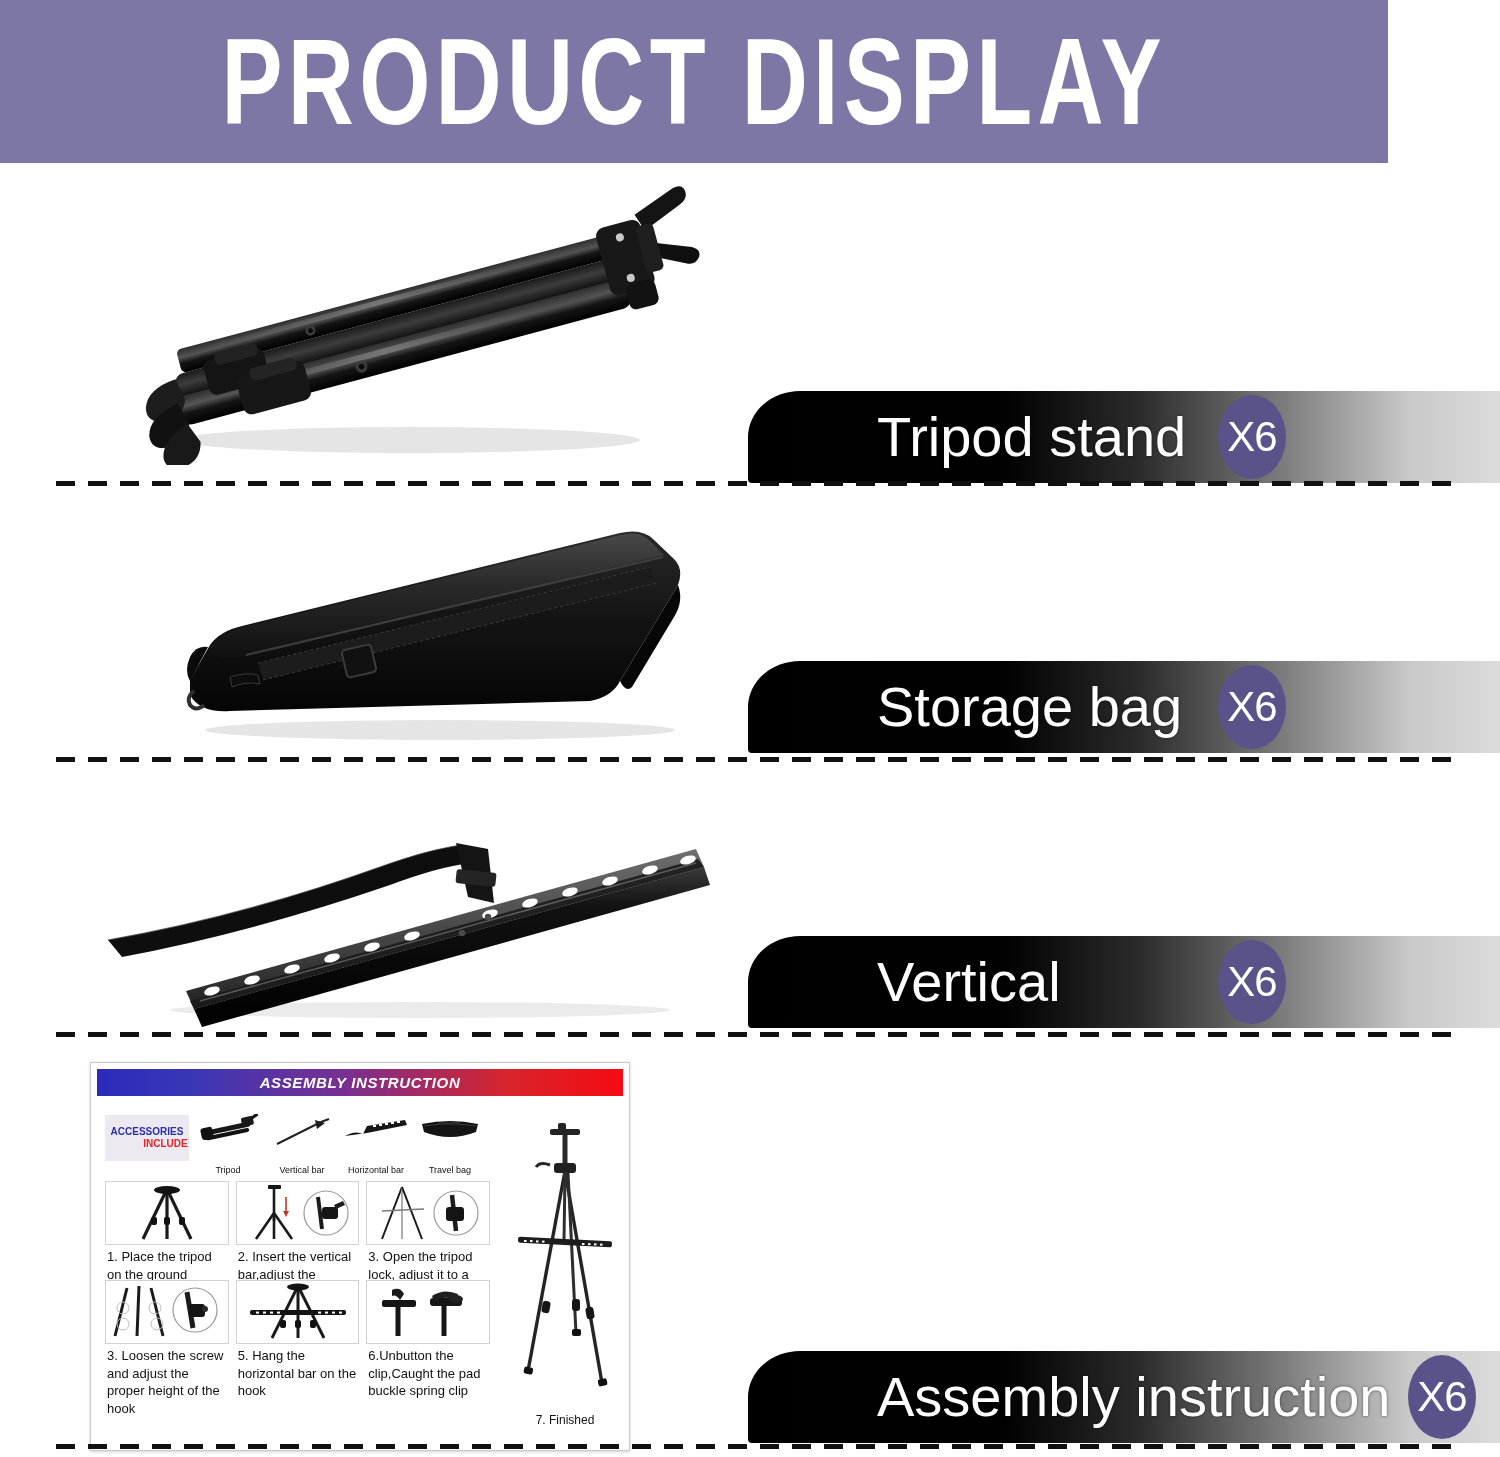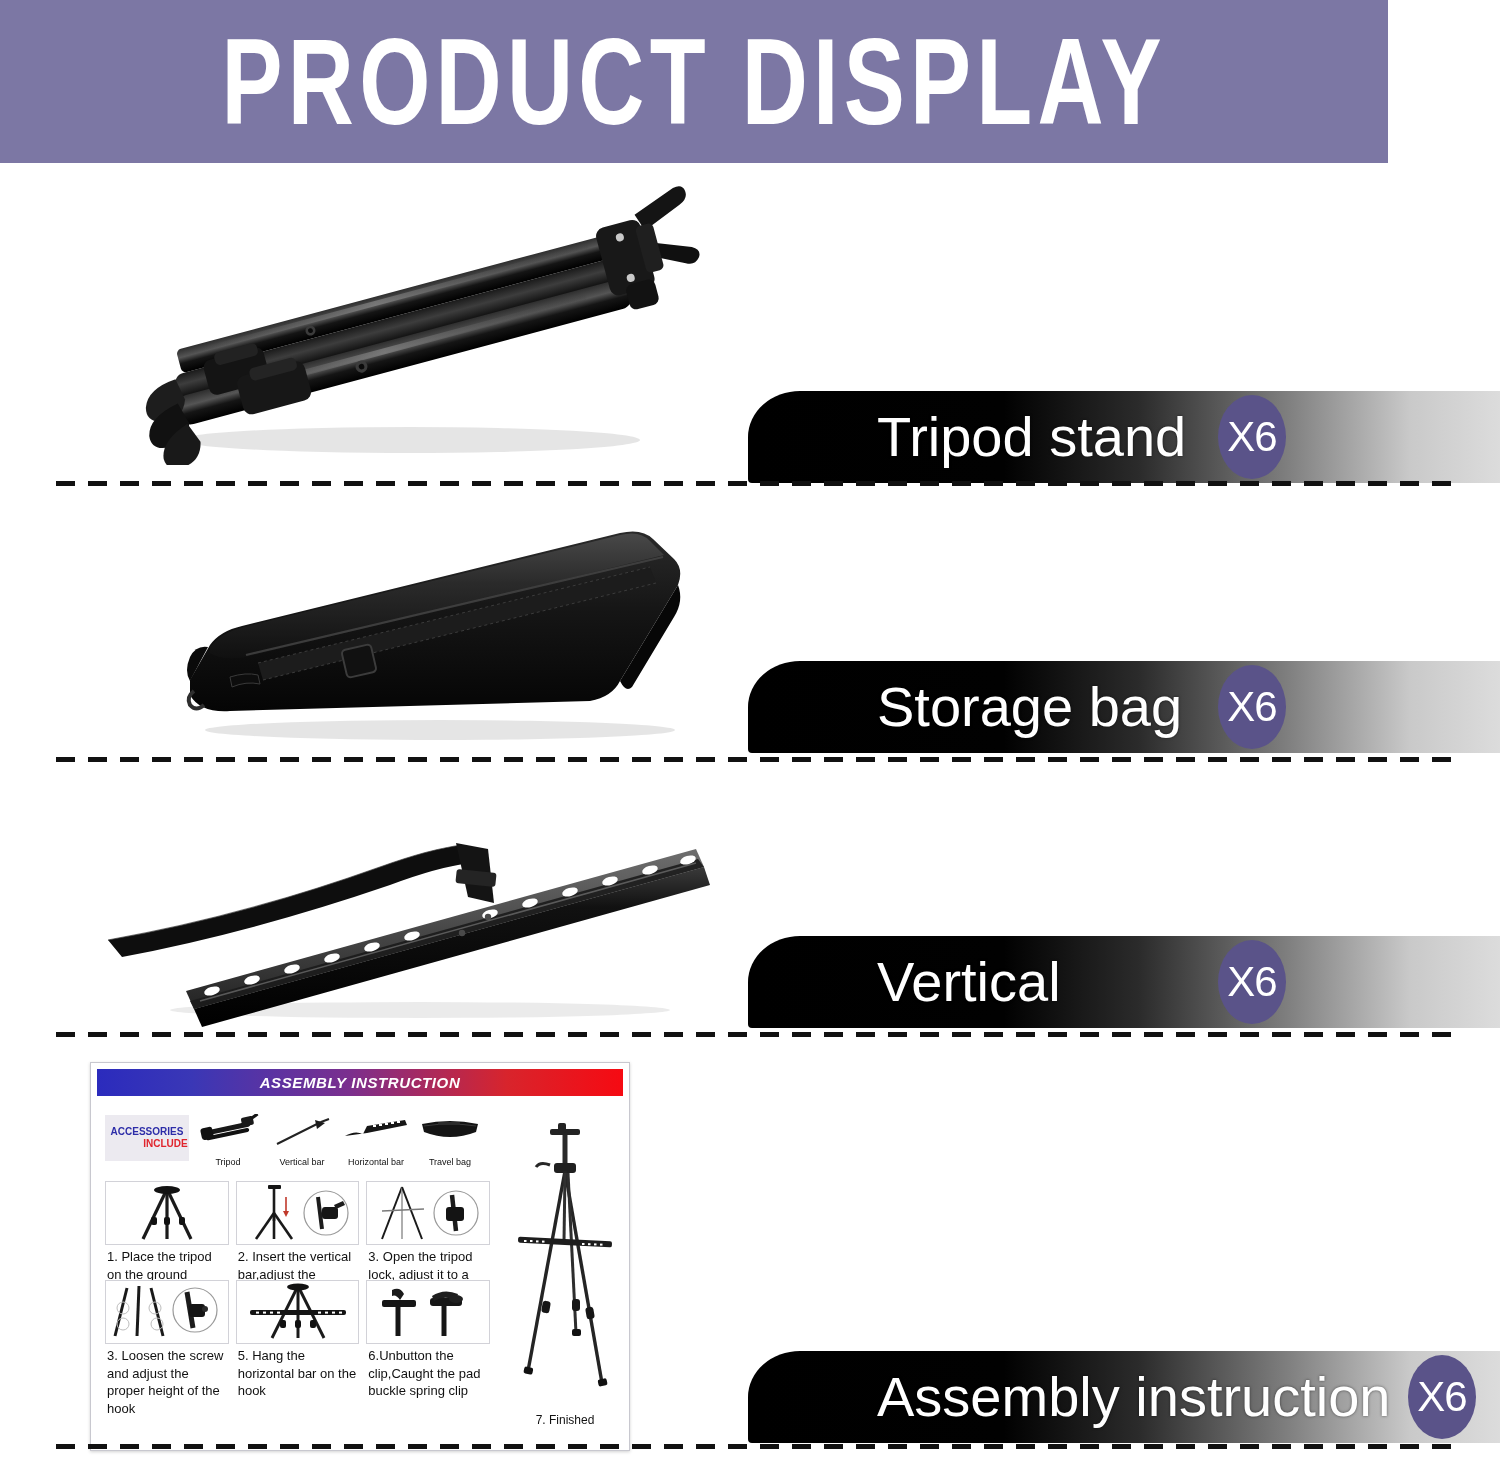--- a/index.html
+++ b/index.html
@@ -87,21 +87,21 @@
   }
   .acc-badge{
     width:84px;height:46px;background:#eceaf0;
     display:flex;flex-direction:column;align-items:center;justify-content:center;
     margin-top:4px;
   }
   .acc-badge b{font-size:10px;font-weight:bold;color:#2d2da8;line-height:1.25;}
   .acc-badge b.red{color:#e0242c;margin-left:37px;}
   .acc-item{width:70px;display:flex;flex-direction:column;align-items:center;margin-left:4px;}
   .acc-item .pic{height:40px;display:flex;align-items:center;justify-content:center;}
-  .acc-item .cap{font-size:9px;color:#111;margin-top:6px;white-space:nowrap;text-align:center;}
+  .acc-item .cap{font-size:9px;color:#111;margin-top:14px;white-space:nowrap;text-align:center;}
 
   .grid{
     position:absolute;left:14px;top:118px;width:392px;
   }
   .grow{display:flex;}
   .cell{width:124px;margin-right:7px;}
   .cell .box{
     height:62px;border:1px solid #d2d2d8;background:#fff;
     display:flex;align-items:center;justify-content:center;overflow:hidden;
   }

